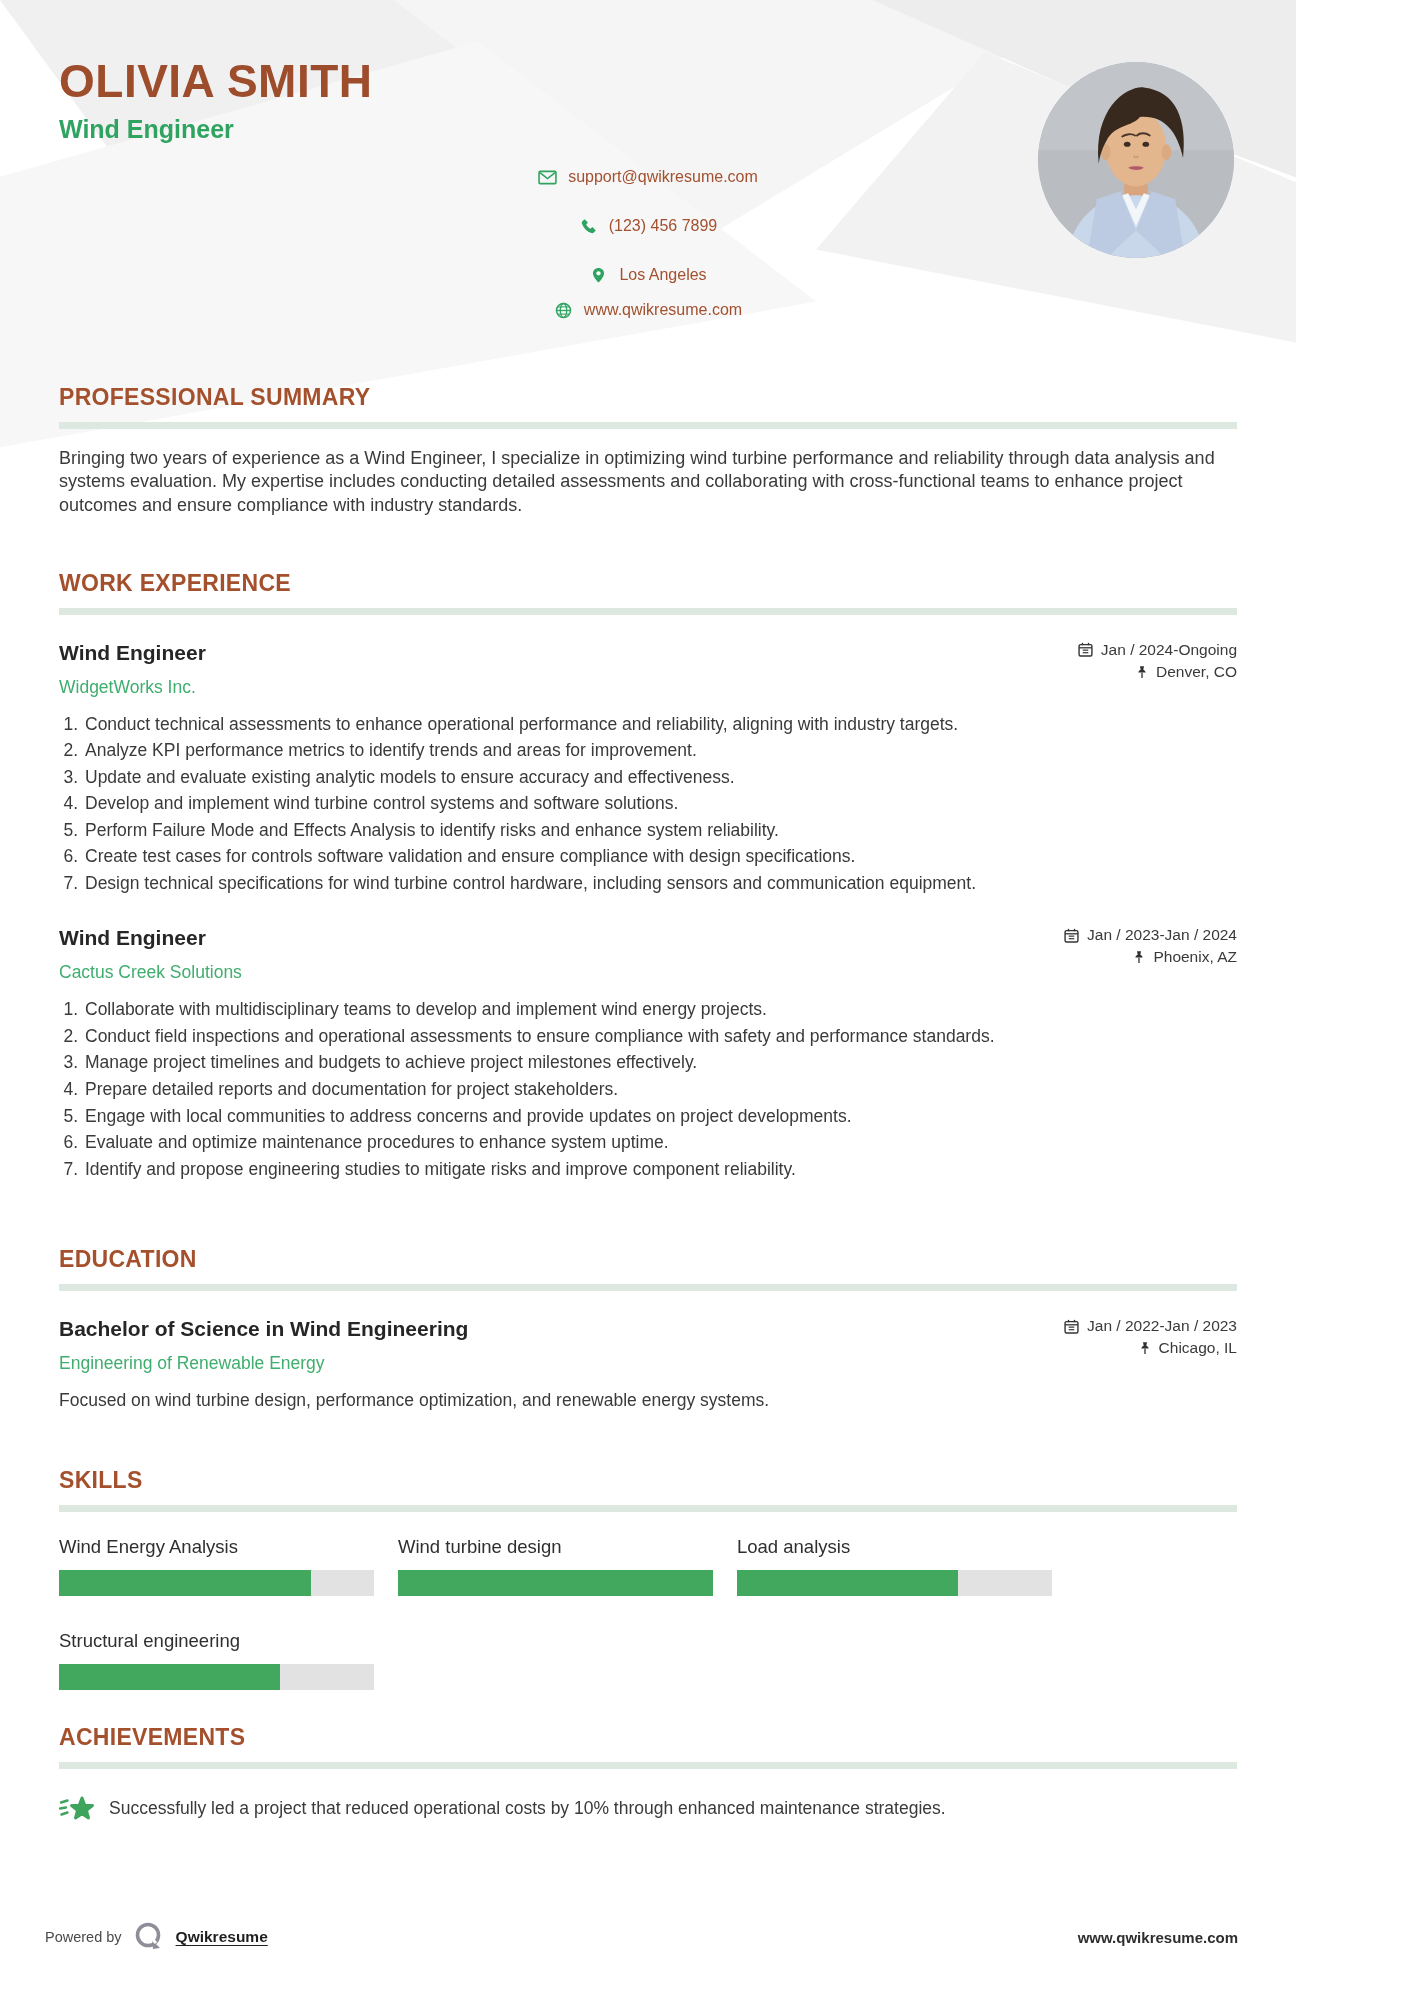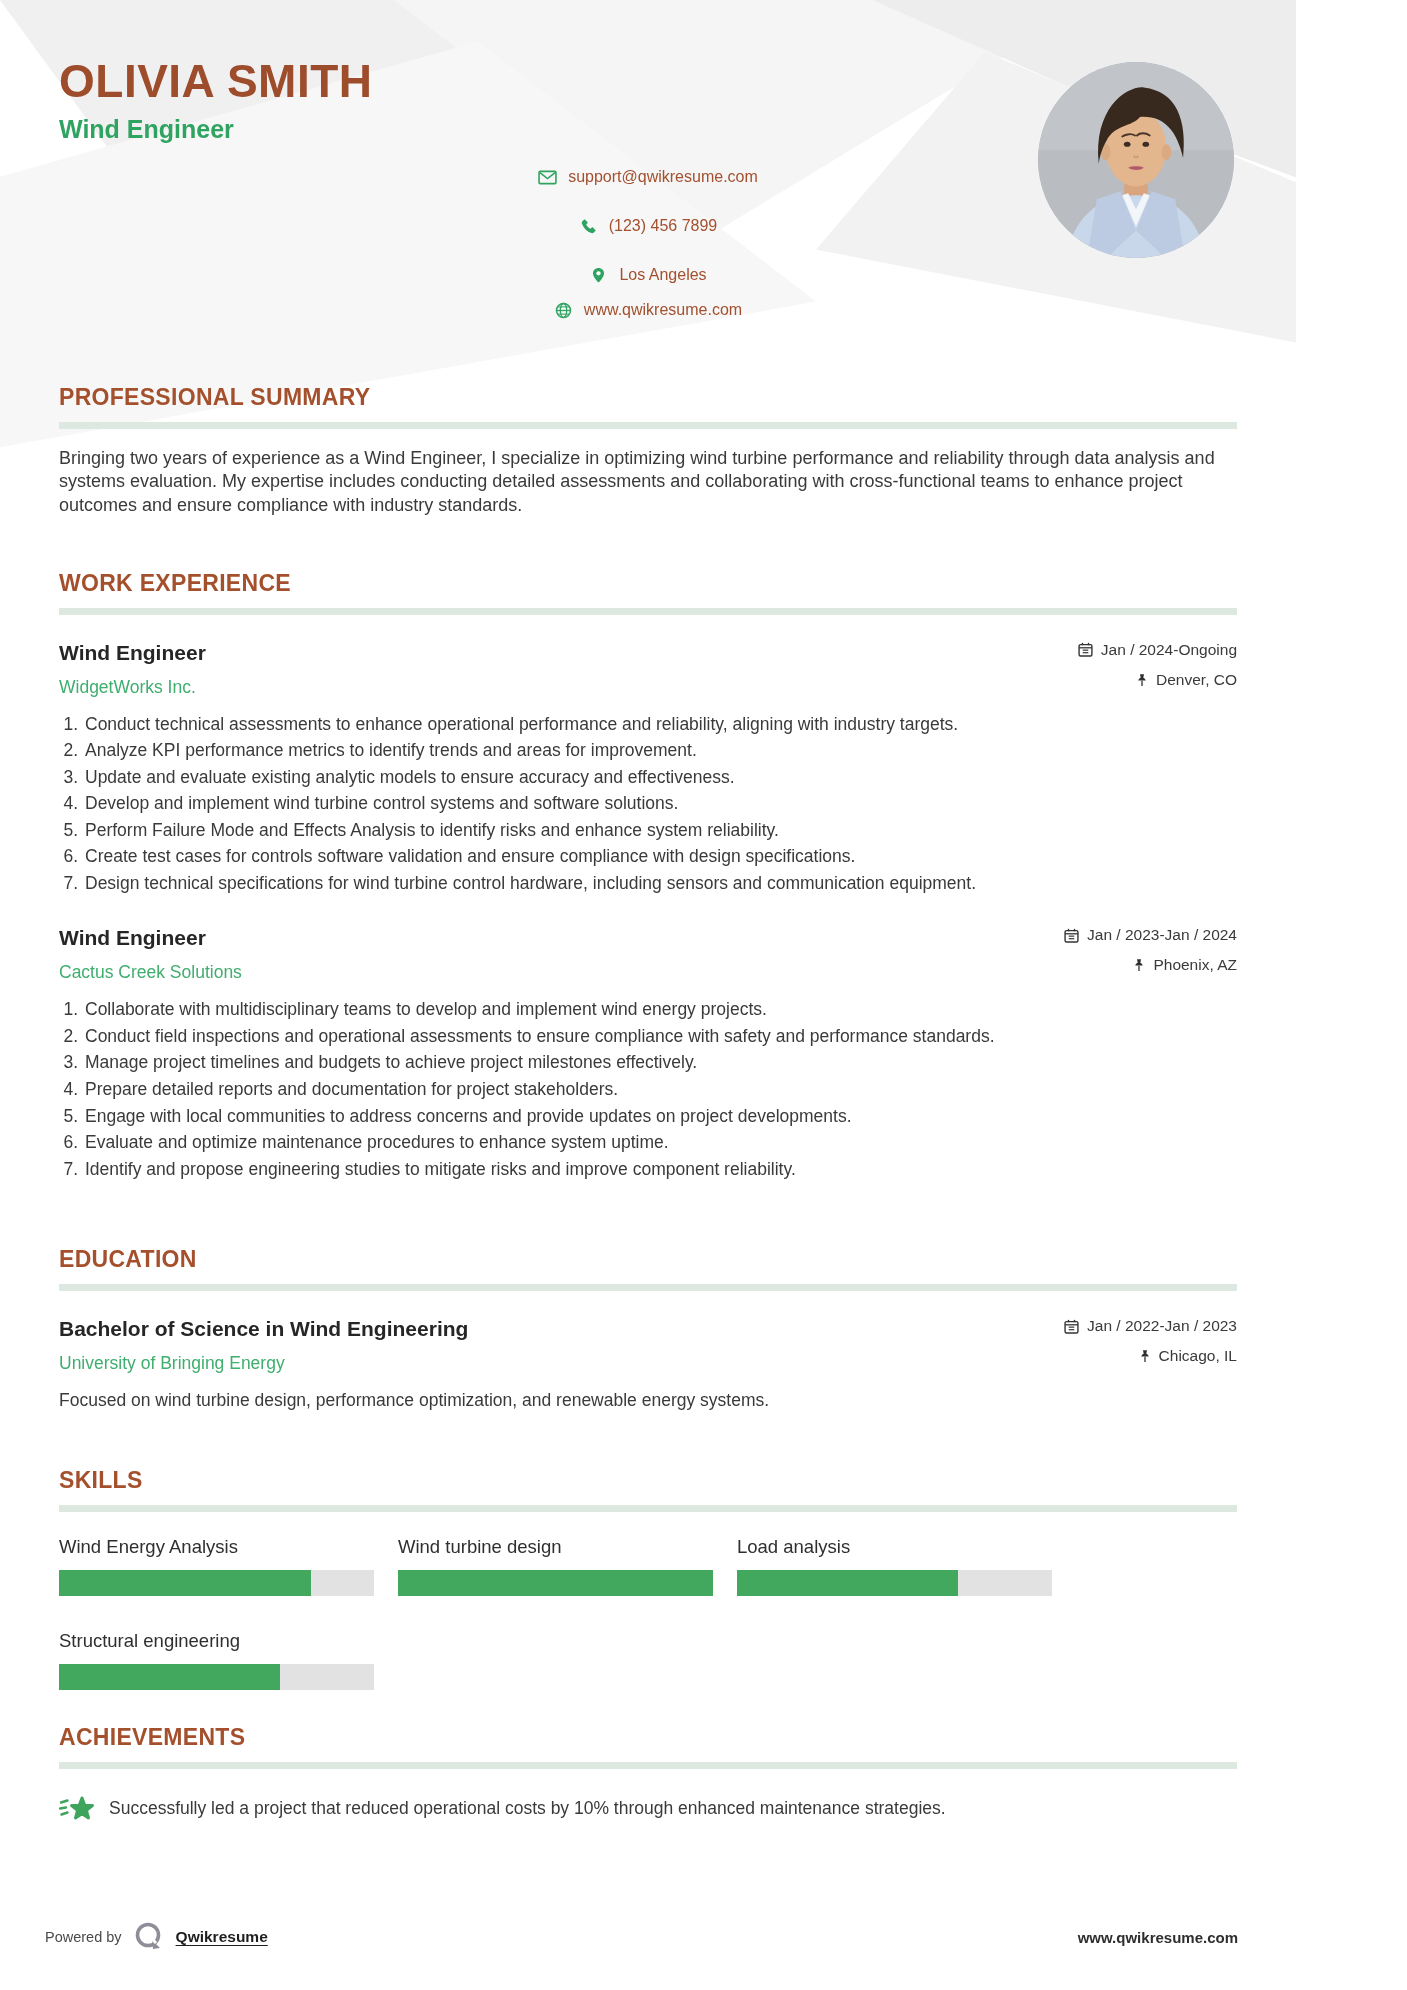--- a/index.html
+++ b/index.html
@@ -46,21 +46,21 @@
   .summary-text{margin-top:18px;font-size:18px;line-height:1.32;color:var(--text);max-width:1290px;}
 
   .sec-exp{margin-top:52px;}
   .job{margin-top:26px;}
   .job + .job{margin-top:32px;}
   .job-head{display:flex;justify-content:space-between;align-items:flex-start;}
   .job-left .job-title{font-size:21px;font-weight:700;color:var(--dark);}
   .job-left .job-company{margin-top:12px;font-size:17.5px;color:var(--company-green);}
   .job-right{text-align:right;}
   .meta-row{display:flex;justify-content:flex-end;align-items:center;gap:8px;font-size:15.5px;color:#3A3A3A;}
-  .meta-row + .meta-row{margin-top:12px;}
+  .meta-row + .meta-row{margin-top:4px;}
   .micon{display:inline-flex;align-items:center;justify-content:center;}
   ol.bullets{margin:16px 0 0 0;padding-left:24px;font-size:17.5px;line-height:1.23;color:var(--text);}
   ol.bullets li{margin-bottom:5px;padding-left:2px;}
 
   .sec-edu{margin-top:66px;}
   .edu-desc{margin-top:16px;font-size:17.5px;color:var(--text);}
 
   .sec-skills{margin-top:56px;}
   .skills-grid{margin-top:24px;display:grid;grid-template-columns:repeat(3,315px);column-gap:24px;row-gap:34px;}
   .skill-name{font-size:18.5px;color:#2F2F2F;}
@@ -269,21 +269,21 @@
       </article>
     </section>
 
     <section class="sec-edu">
       <h2 class="section-title">EDUCATION</h2>
       <div class="section-divider"></div>
       <article class="job">
         <div class="job-head">
           <div class="job-left">
             <div class="job-title">Bachelor of Science in Wind Engineering</div>
-            <div class="job-company">University of Bringing Energy</div>
+            <div class="job-company">Engineering of Renewable Energy</div>
           </div>
           <div class="job-right">
             <div class="meta-row">
               <span class="micon">
                 <svg width="15" height="15" viewBox="0 0 14 14">
                     <rect x="1" y="2.4" width="12" height="10.6" rx="1.4" fill="none" stroke="#333" stroke-width="1.3"></rect>
                     <line x1="1" y1="5.4" x2="13" y2="5.4" stroke="#333" stroke-width="1.2"></line>
                     <line x1="4.2" y1="0.8" x2="4.2" y2="3" stroke="#333" stroke-width="1.3"></line>
                     <line x1="9.8" y1="0.8" x2="9.8" y2="3" stroke="#333" stroke-width="1.3"></line>
                     <line x1="4.4" y1="7.6" x2="9.6" y2="7.6" stroke="#333" stroke-width="1.1"></line>

